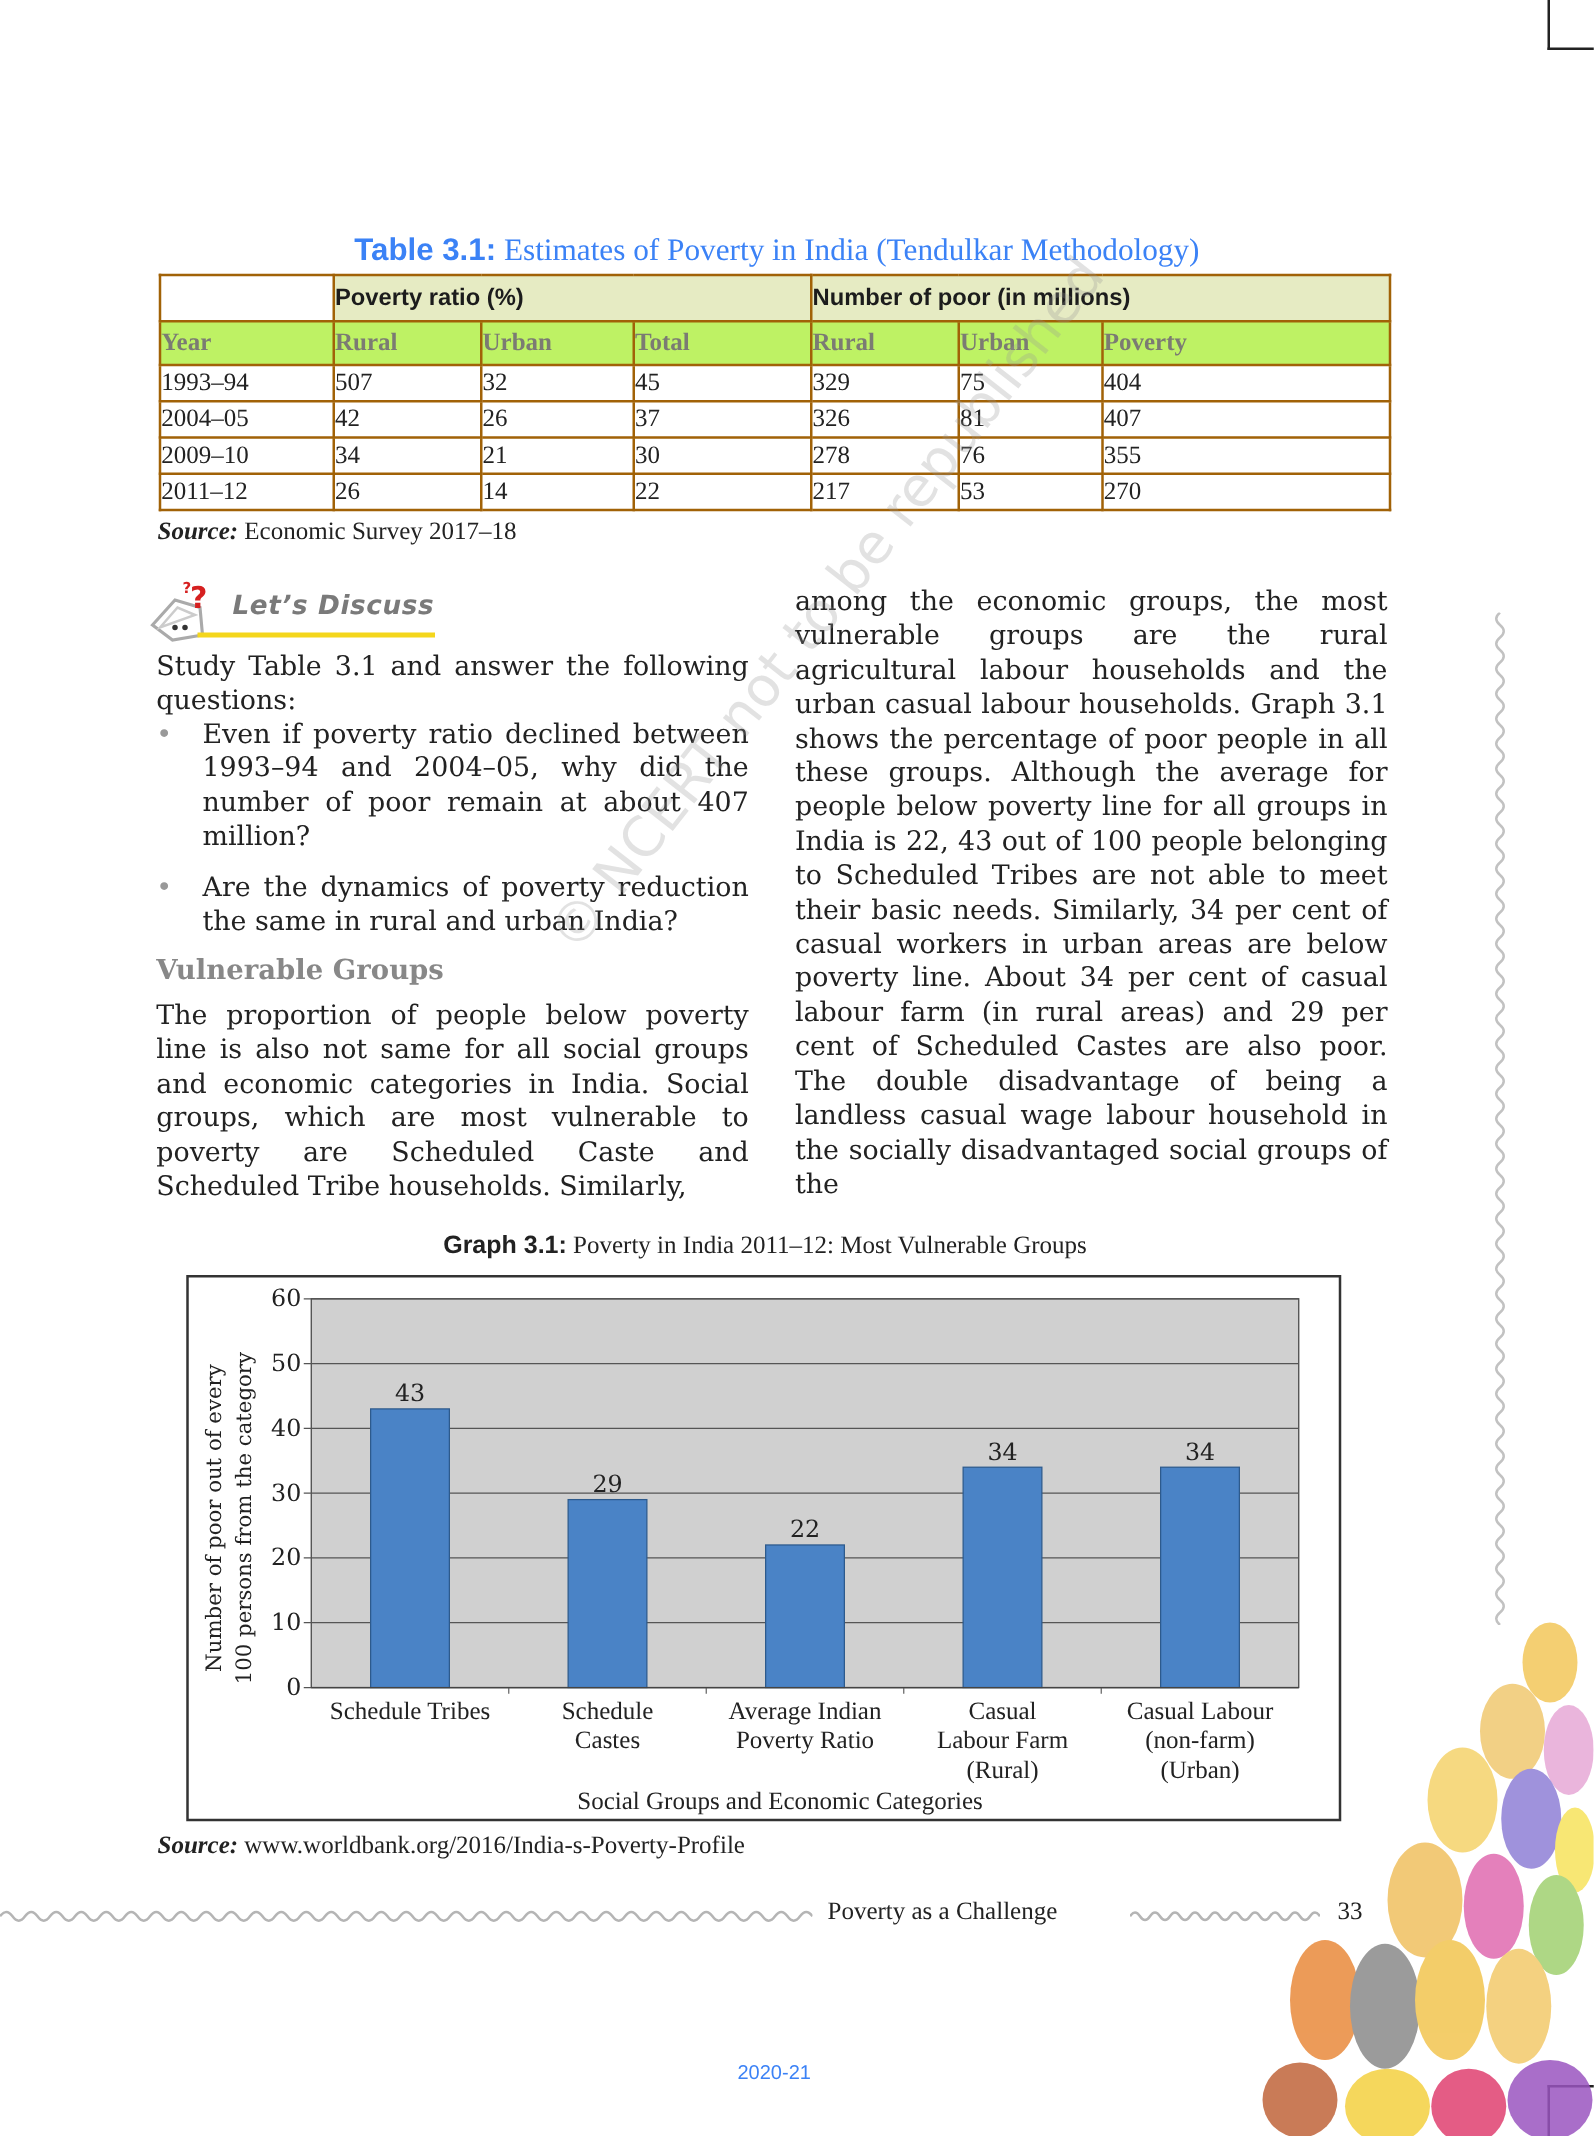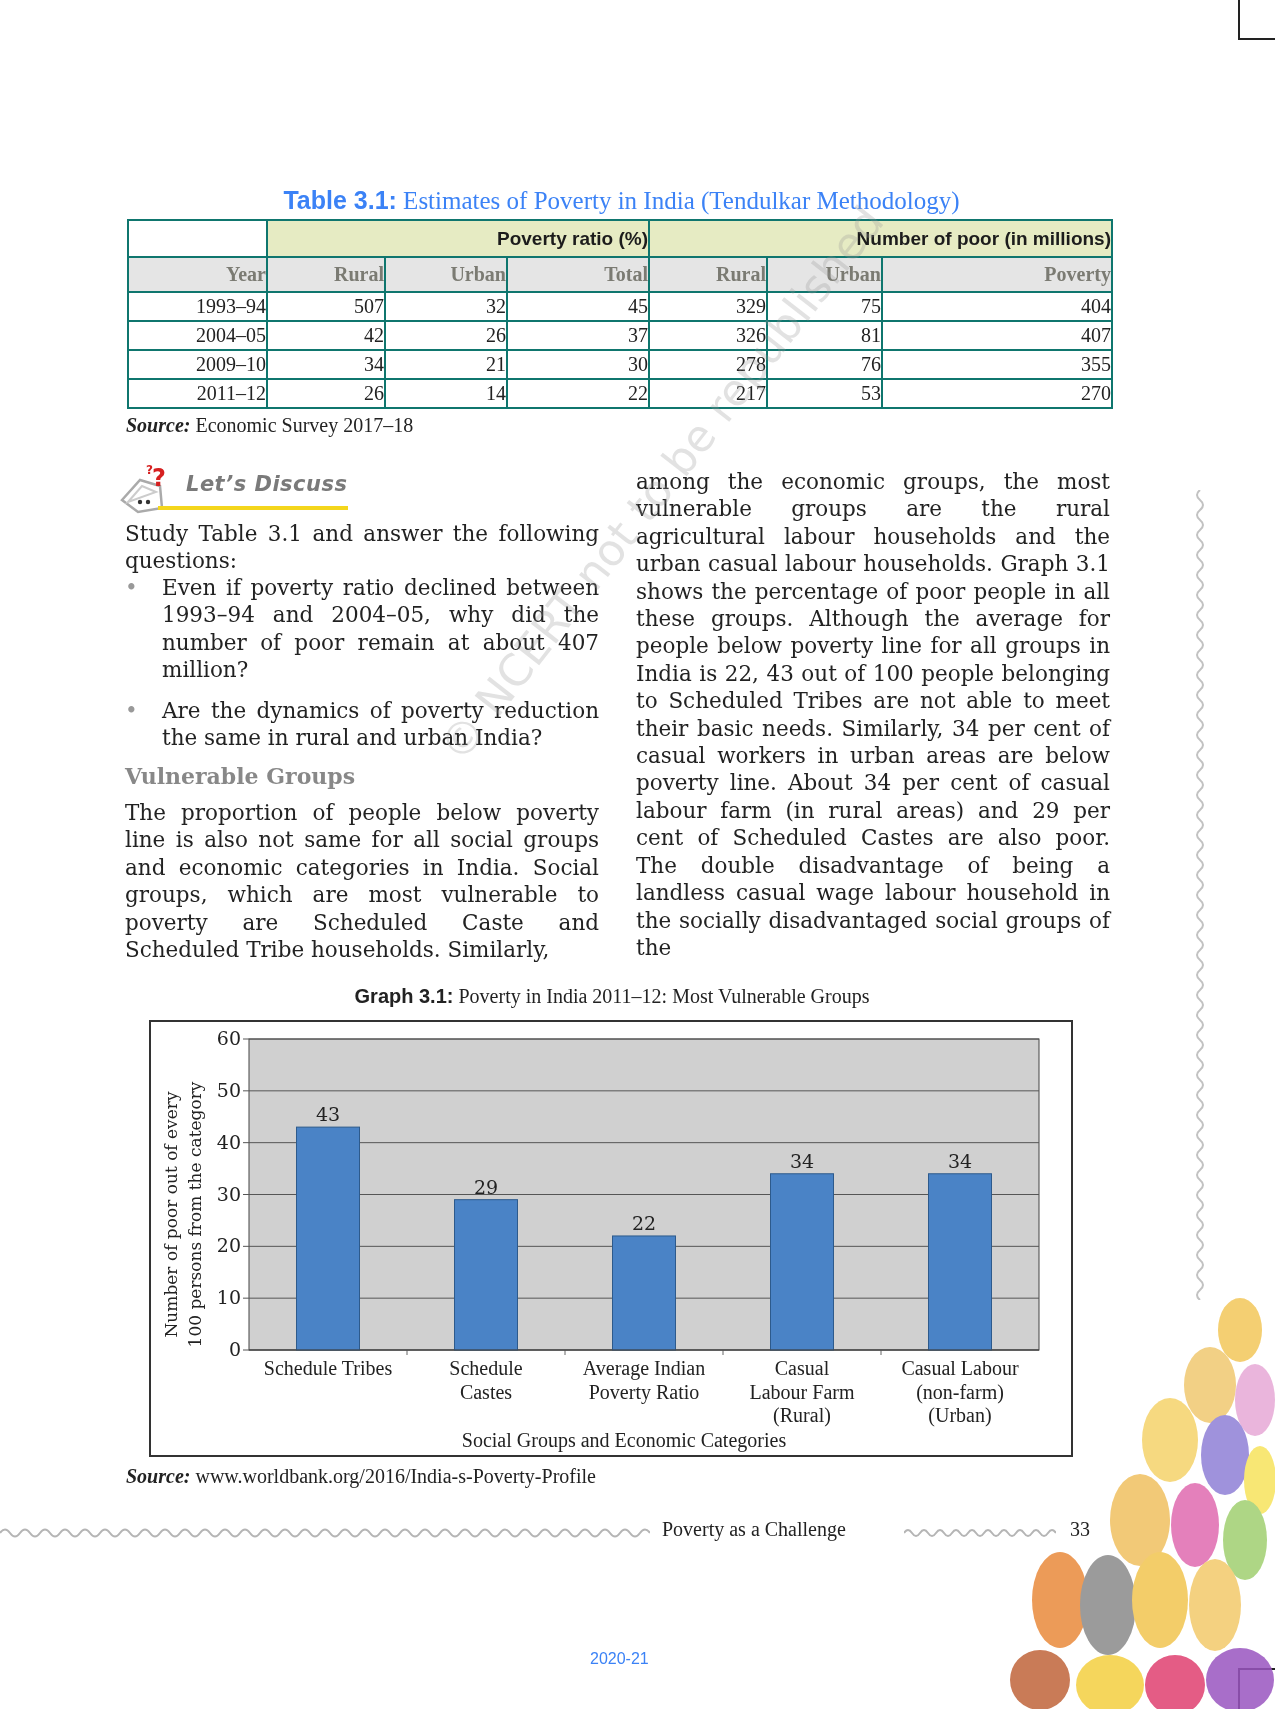--- a/index.html
+++ b/index.html
@@ -12,26 +12,26 @@
   .crop-mark-br { left:1238px; top:1668px; width:40px; height:41px;
                   border-left:2px solid #222; border-top:2px solid #222; }
 
   
   .table-caption { left:127px; width:989px; top:186px; text-align:center;
                    font-family:"Liberation Serif", serif; font-size:25px; color:#3b82f6; }
   .table-caption b { font-family:"Liberation Sans", sans-serif; font-weight:bold; }
   table.poverty { position:absolute; left:127px; top:219px; width:986px;
                   border-collapse:collapse; font-family:"Liberation Serif", serif;
                   font-size:20px; }
-  table.poverty td, table.poverty th { border:2px solid #0f766e; text-align:right;
+  table.poverty td, table.poverty th { border:2px solid #a16207; text-align:left;
                   height:27px; padding:0; font-weight:normal; }
   table.poverty th.group { background:#e6ebc3; color:#1c1c1c; font-weight:bold;
                   height:35px; font-family:"Liberation Sans", sans-serif; font-size:19px; }
   table.poverty th.blank { background:#ffffff; }
-  table.poverty th.col { background:#e5e5e5; color:#7b7b73; font-weight:bold;
+  table.poverty th.col { background:#bef264; color:#7b7b73; font-weight:bold;
                   height:33px; font-size:20px; }
   .source { font-family:"Liberation Serif", serif; font-size:20px; }
   .source b { font-family:Liberation Serif, serif; font-style:italic; font-weight:bold; }
   .src1 { left:126px; top:414px; }
 
   
   .discuss { left:118px; top:462px; width:232px; height:52px; }
   .discuss-title { position:absolute; left:68px; top:10px; font-family:"DejaVu Sans", sans-serif;
                    font-weight:bold; font-style:italic; font-size:21px; color:#7a7a7a;
                    letter-spacing:0.5px; }

